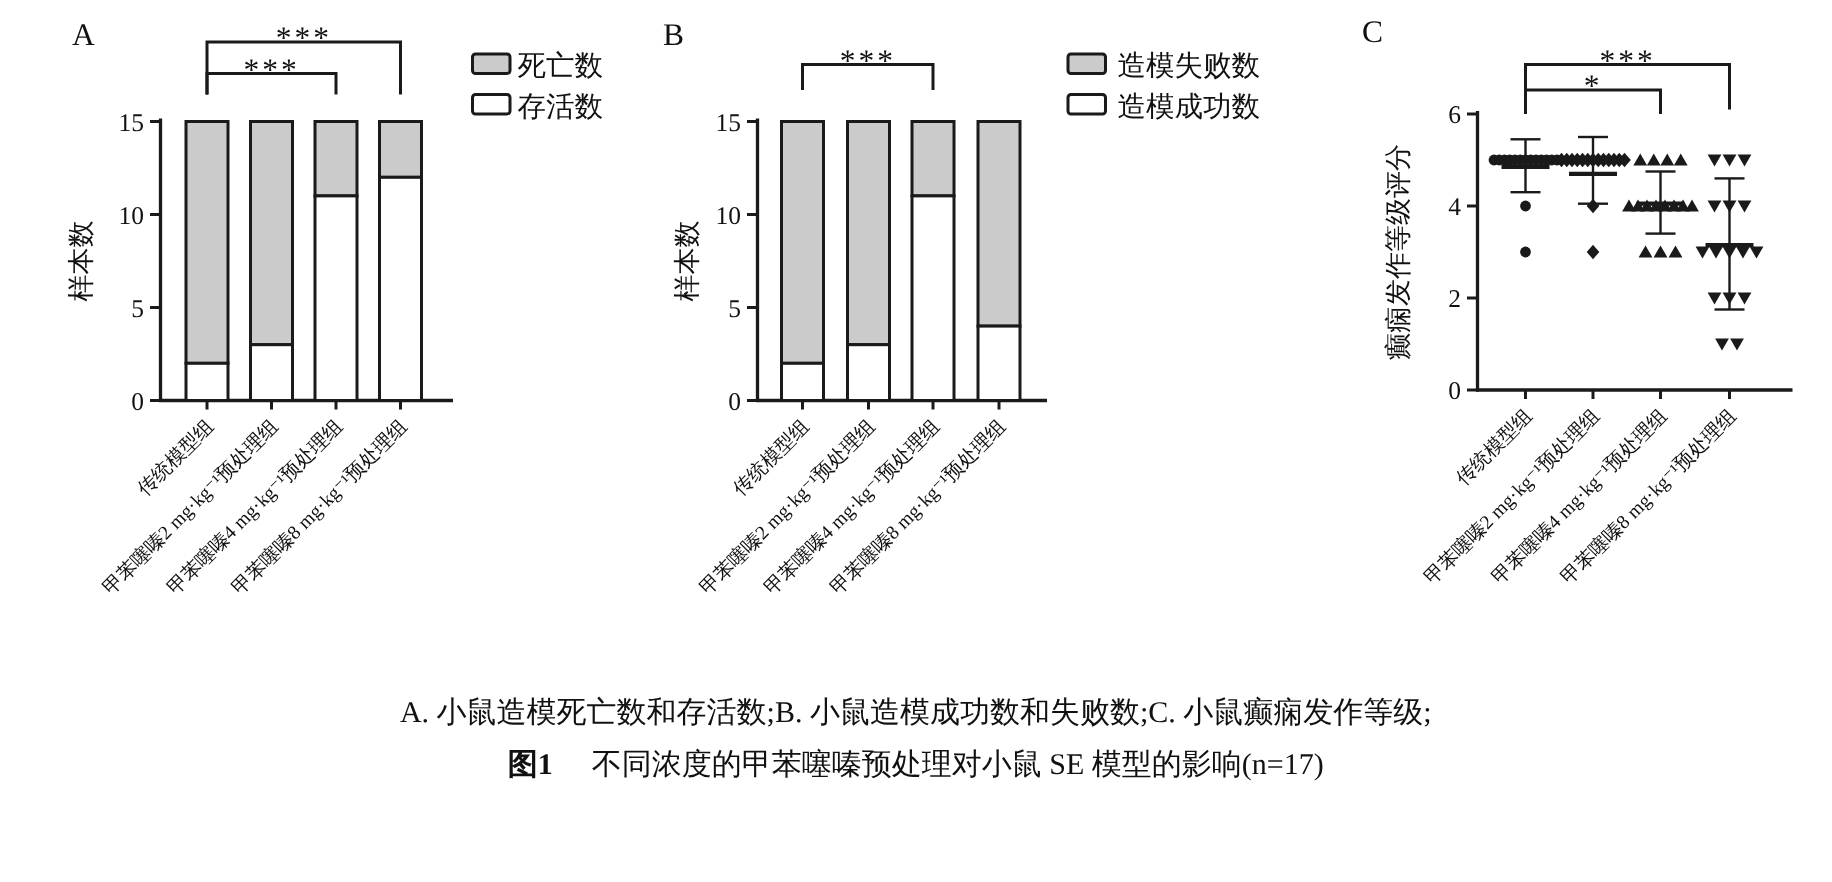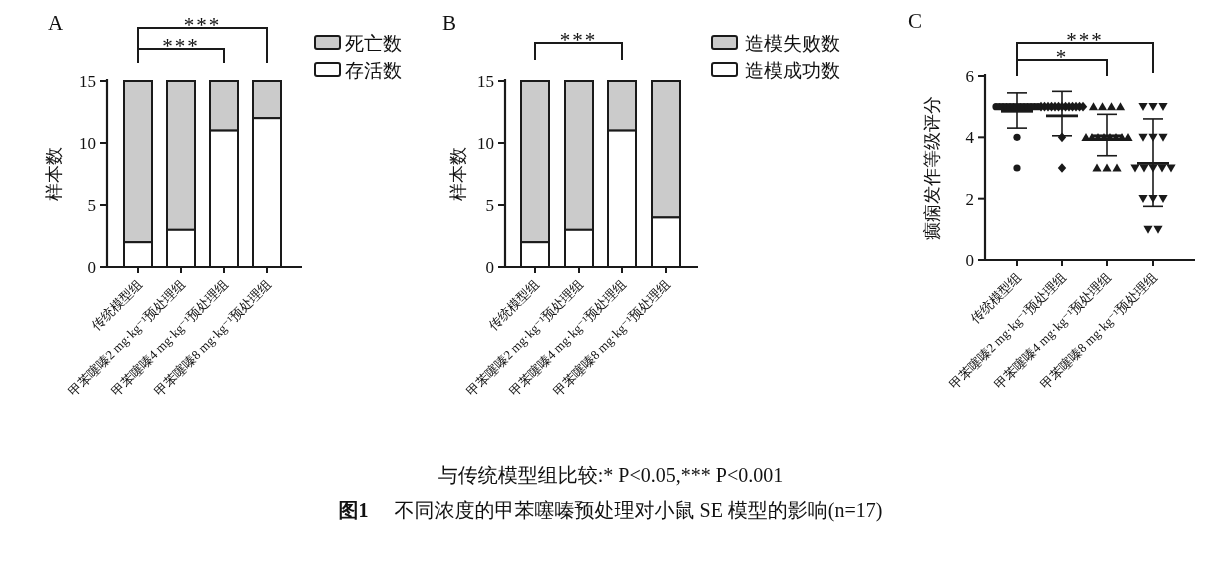--- a/index.html
+++ b/index.html
@@ -190,16 +190,16 @@
       <path d="M263,111.06666666666666 L267.6,103.06666666666666 L258.4,103.06666666666666 Z" fill="#1a1a1a"></path>
       <path d="M273,111.06666666666666 L277.6,103.06666666666666 L268.4,103.06666666666666 Z" fill="#1a1a1a"></path>
       <path d="M283,111.06666666666666 L287.6,103.06666666666666 L278.4,103.06666666666666 Z" fill="#1a1a1a"></path>
       <path d="M137,76 L137,60 L227,60 L227,76" stroke="#1a1a1a" stroke-width="2" fill="none"></path>
       <text x="182" y="64" text-anchor="middle" font-size="21" letter-spacing="2">*</text>
       <path d="M137,73 L137,43 L273,43 L273,73" stroke="#1a1a1a" stroke-width="2" fill="none"></path>
       <text x="205" y="47" text-anchor="middle" font-size="21" letter-spacing="2">***</text>
     </svg>
 
   <div class="caption">
-    <p>与传统模型组比较:* P&lt;0.05,*** P&lt;0.001</p>
+    <p>A. 小鼠造模死亡数和存活数;B. 小鼠造模成功数和失败数;C. 小鼠癫痫发作等级;</p>
     <p><span class="fig-label">图1</span><span>不同浓度的甲苯噻嗪预处理对小鼠 SE 模型的影响(n=17)</span></p>
   </div>
 </div>
 
 </body></html>

